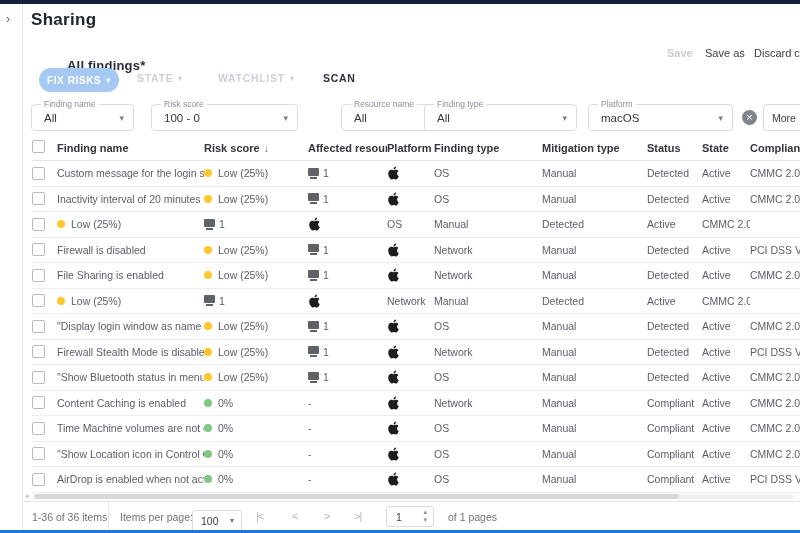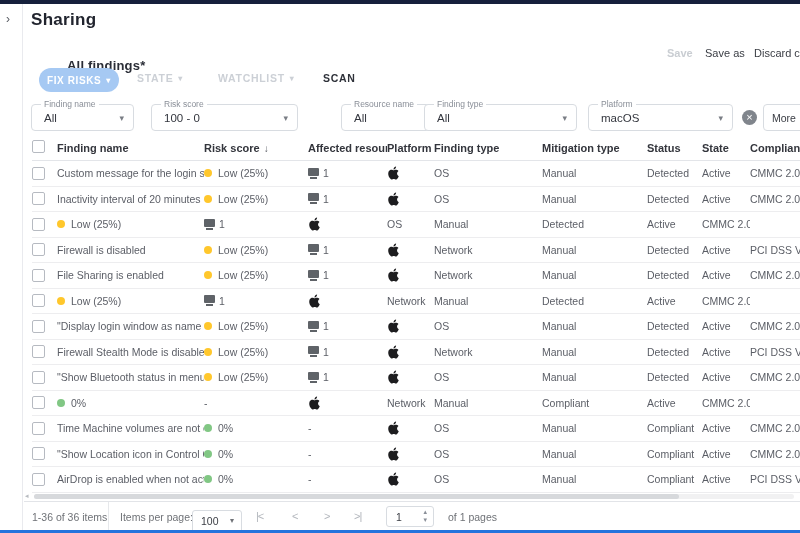--- a/index.html
+++ b/index.html
@@ -381,20 +381,21 @@
     <div class="td">Manual</div>
     <div class="td">Detected</div>
     <div class="td">Active</div>
     <div class="td">CMMC 2.0 (US</div>
   </div>
 
   <div class="tr">
     <div class="td">
               <span class="cb"></span>
             </div>
+    <div class="td">Content Caching is enabled</div>
     <div class="td">
       <span class="dot none"></span>
       <span>0%</span>
     </div>
     <div class="td">
 
       <span>-</span>
     </div>
     <div class="td">
       <svg class="apple-svg" width="13" height="14" viewBox="0 0 24 24" fill="#1d1d1f" aria-hidden="true">

